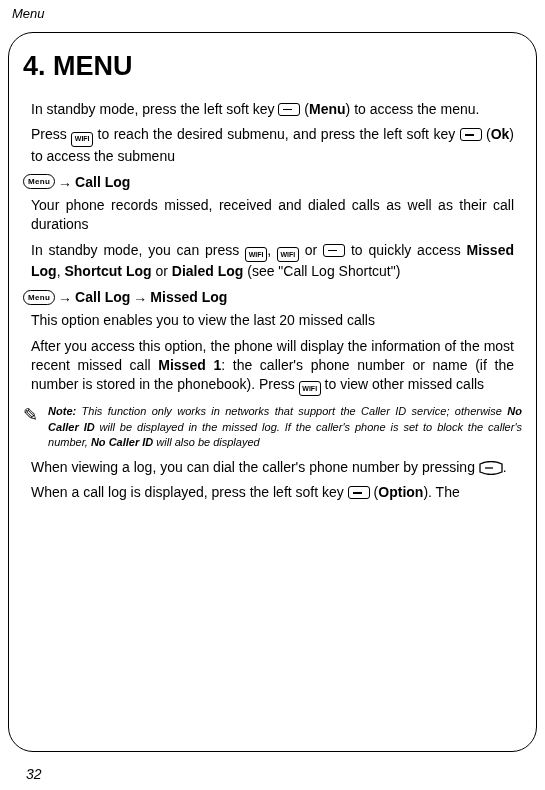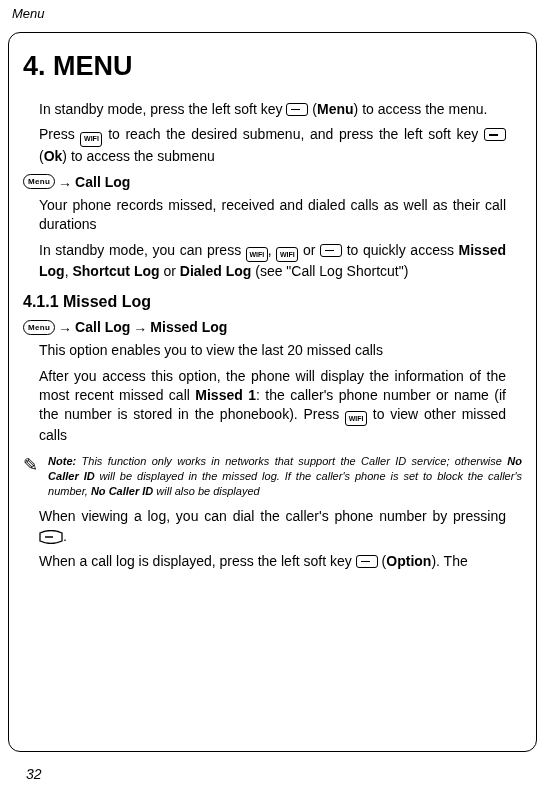--- a/index.html
+++ b/index.html
@@ -15,21 +15,21 @@
     font-size: 13px;
     padding: 6px 0 4px 12px;
   }
   .page-frame {
     position: absolute;
     top: 32px;
     left: 8px;
     right: 8px;
     bottom: 38px;
     border: 1.5px solid #000;
-    border-radius: 12px;
+    border-radius: 25px;
     padding: 18px 14px 12px 14px;
     overflow: hidden;
   }
   .h1 {
     font-size: 27px;
     font-weight: bold;
     margin-bottom: 18px;
   }
   .h2 {
     font-size: 19px;
@@ -45,21 +45,21 @@
     font-size: 14px;
     font-weight: bold;
     margin: 8px 0 6px 0;
     display: flex;
     align-items: center;
     gap: 2px;
   }
   p.body {
     font-size: 14px;
     line-height: 1.38;
-    margin: 6px 16px;
+    margin: 6px 8px;
     text-align: justify;
   }
   .note-row {
     display: flex;
     gap: 10px;
     margin: 8px 0;
   }
   .note-hand {
     flex: 0 0 auto;
     font-size: 18px;
@@ -171,21 +171,20 @@
 
   <p class="body" style="text-align:justify;">
     <span>In standby mode, you can press </span>
     <span class="wifi-key">WIFI</span><span>, </span>
     <span class="wifi-key">WIFI</span>
     <span> or </span>
     <span class="softkey-icon"></span>
     <span> to quickly access </span><b>Missed Log</b><span>, </span><b>Shortcut Log</b><span> or </span><b>Dialed Log</b><span> (see "Call Log Shortcut")</span>
   </p>
 
-  <div class="h3">4.1.1 Missed Log</div>
 
   <div class="crumb">
     <span class="menu-pill">Menu</span>
     <span class="arrow-icon">→</span>
     <span>Call Log</span>
     <span class="arrow-icon">→</span>
     <span>Missed Log</span>
   </div>
 
   <p class="body">This option enables you to view the last 20 missed calls</p>

